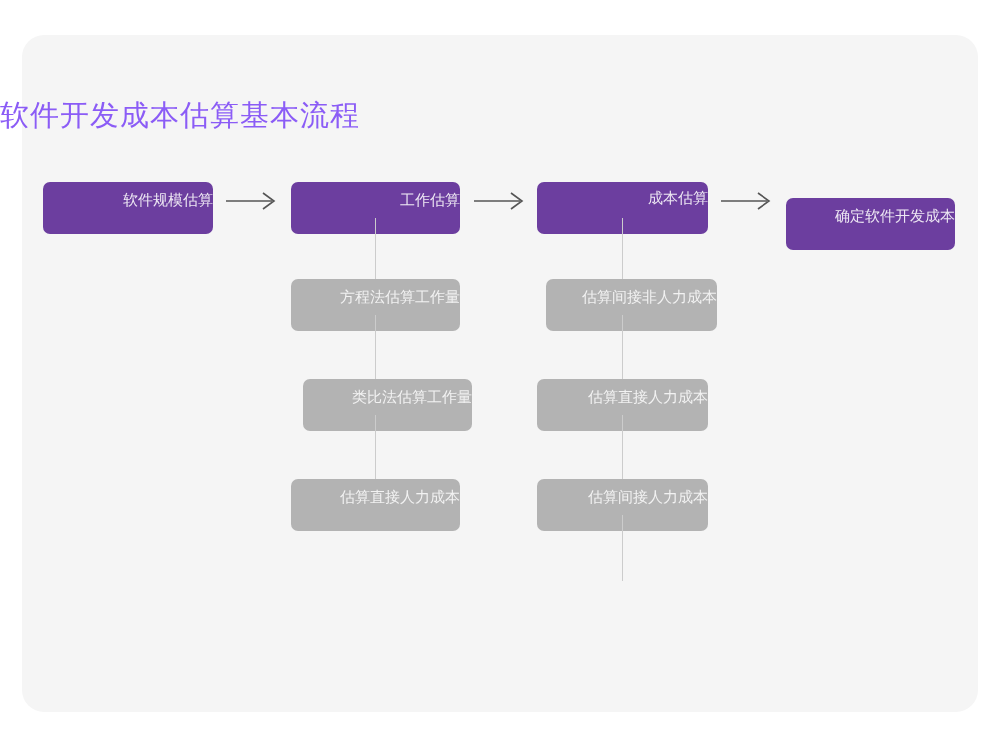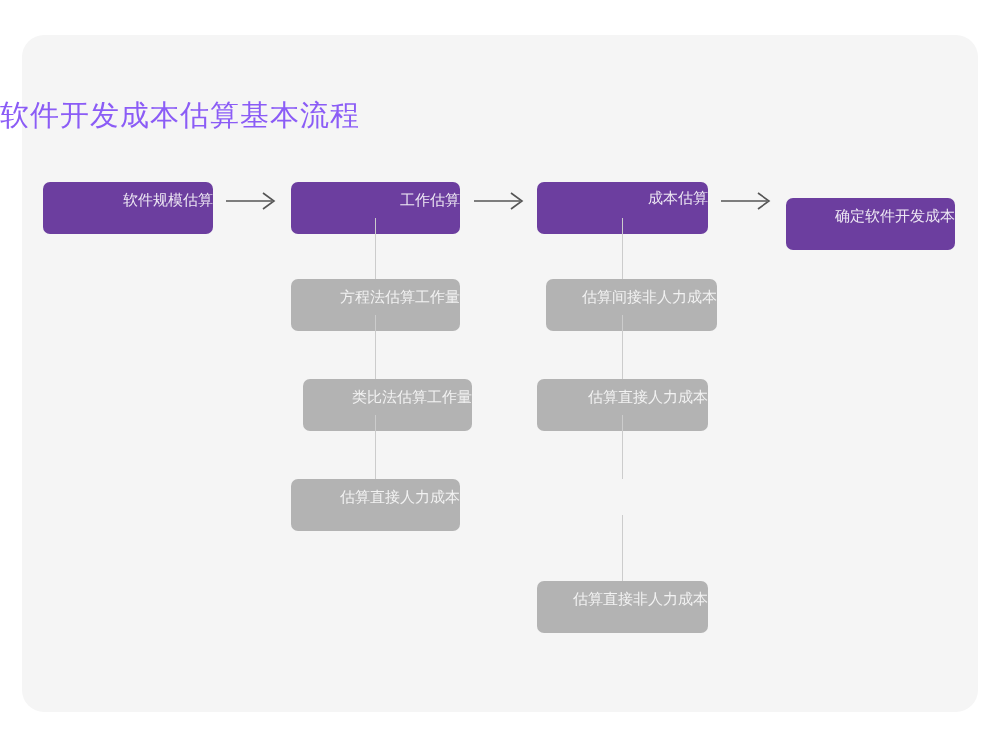--- a/index.html
+++ b/index.html
@@ -114,23 +114,23 @@
 
   <div class="node primary" style="left:537px; top:182px; width:171px;font-family:Liberation Mono, monospace;">成本估算</div>
 
   <div class="connector" style="left:622px; top:218px; height:61px;"></div>
   <div class="node secondary" style="left:537px; top:279px; width:171px;margin-left:9px;">估算间接非人力成本</div>
 
   <div class="connector" style="left:622px; top:315px; height:64px;"></div>
   <div class="node secondary" style="left:537px; top:379px; width:171px;">估算直接人力成本</div>
 
   <div class="connector" style="left:622px; top:415px; height:64px;"></div>
+  <div class="node secondary" style="left:537px; top:479px; width:171px;">估算间接人力成本</div>
 
   <div class="connector" style="left:622px; top:515px; height:66px;"></div>
-  <div class="node secondary" style="left:537px; top:581px; width:171px;">估算直接非人力成本</div>
 
   <div class="arrow" style="left:719px;">
     <svg width="60" height="30" viewBox="0 0 60 30" aria-hidden="true">
       <line x1="2" y1="15" x2="48" y2="15" stroke="#555555" stroke-width="1.6"></line>
       <polyline points="39,7 50,15 39,23" fill="none" stroke="#555555" stroke-width="1.6"></polyline>
     </svg>
   </div>
 
   <div class="node primary" style="left:786px; top:198px; width:169px;font-family:Liberation Serif, serif;">确定软件开发成本</div>
 

